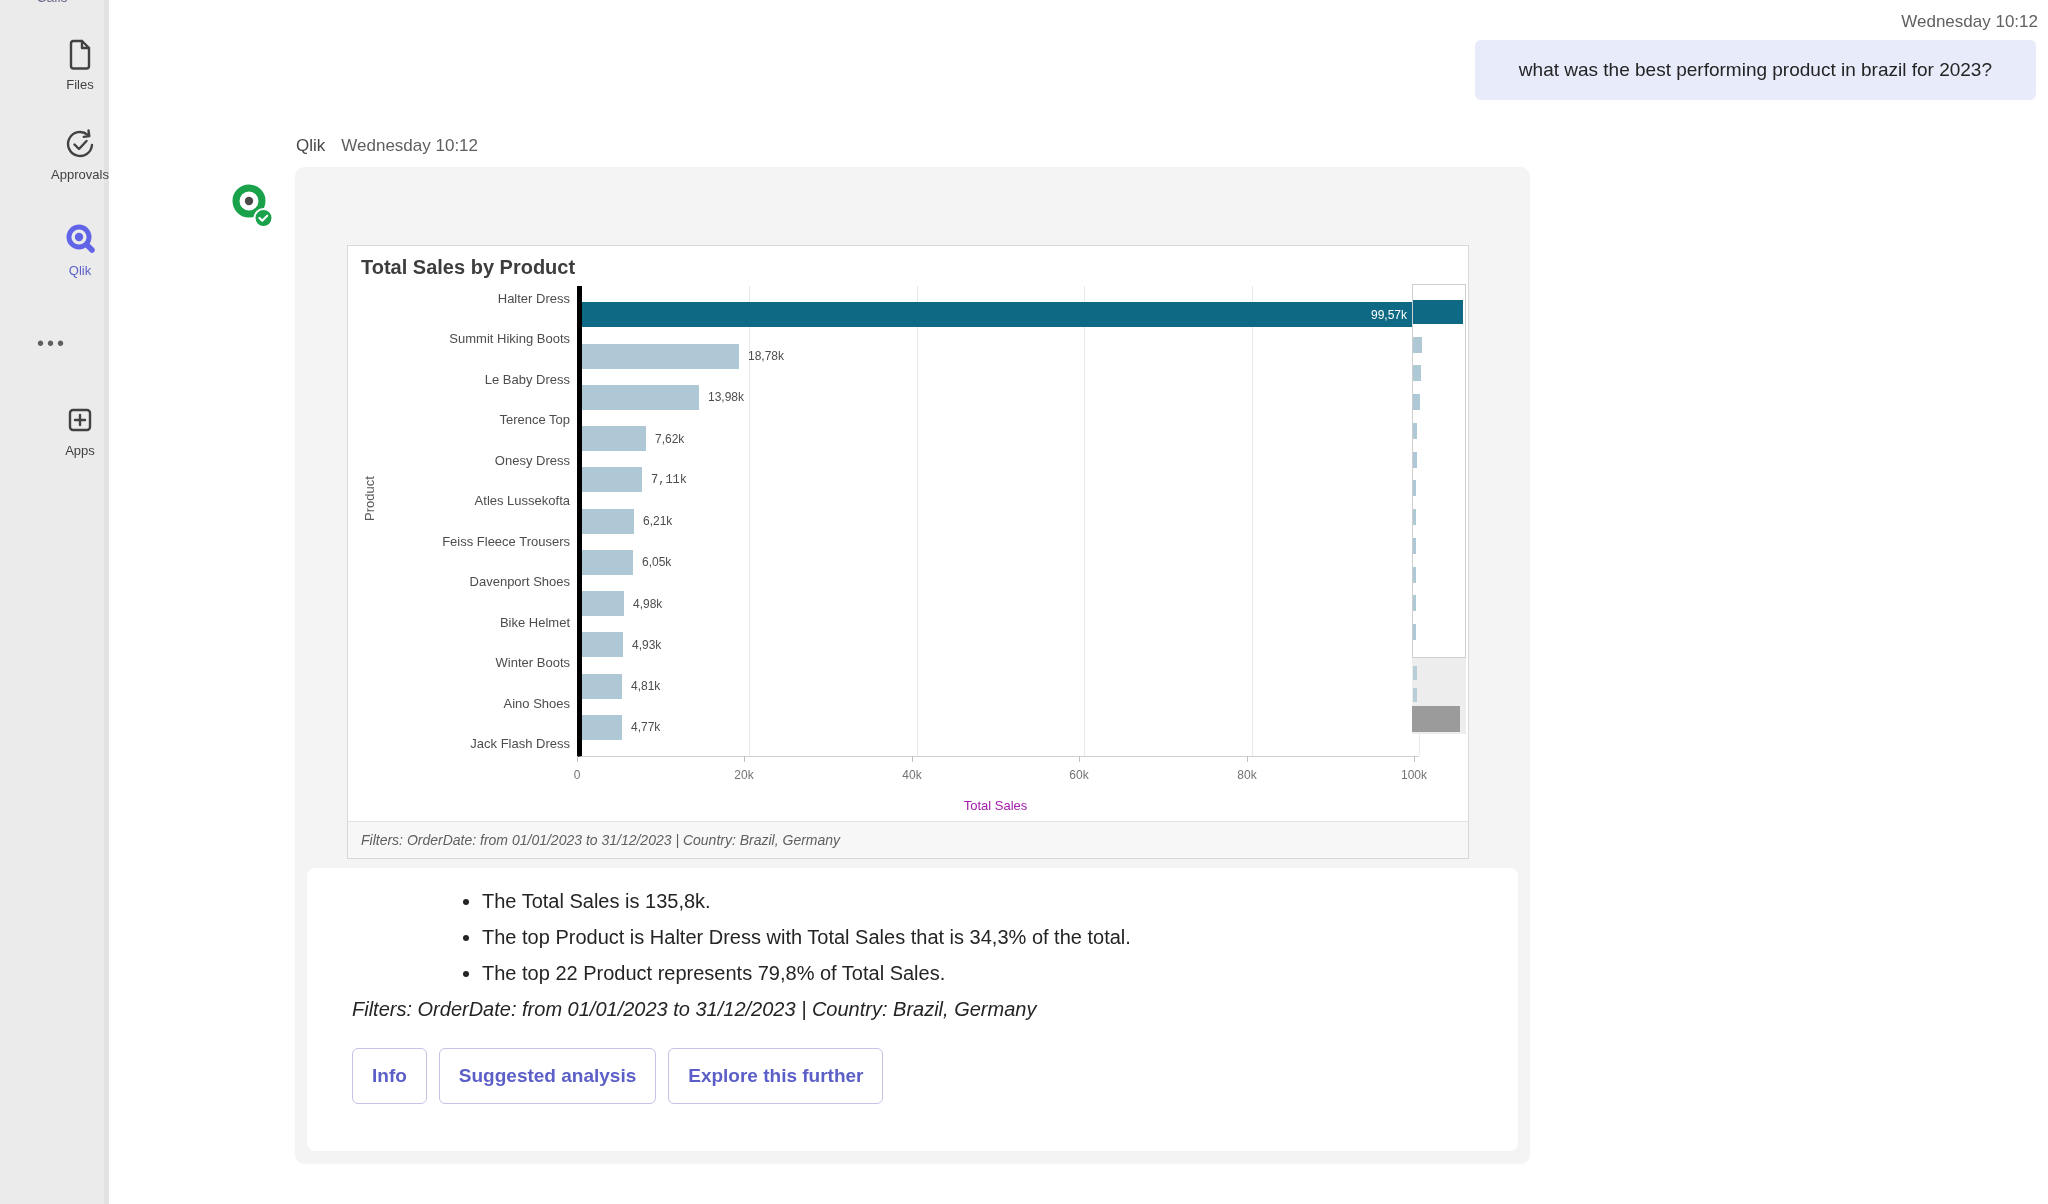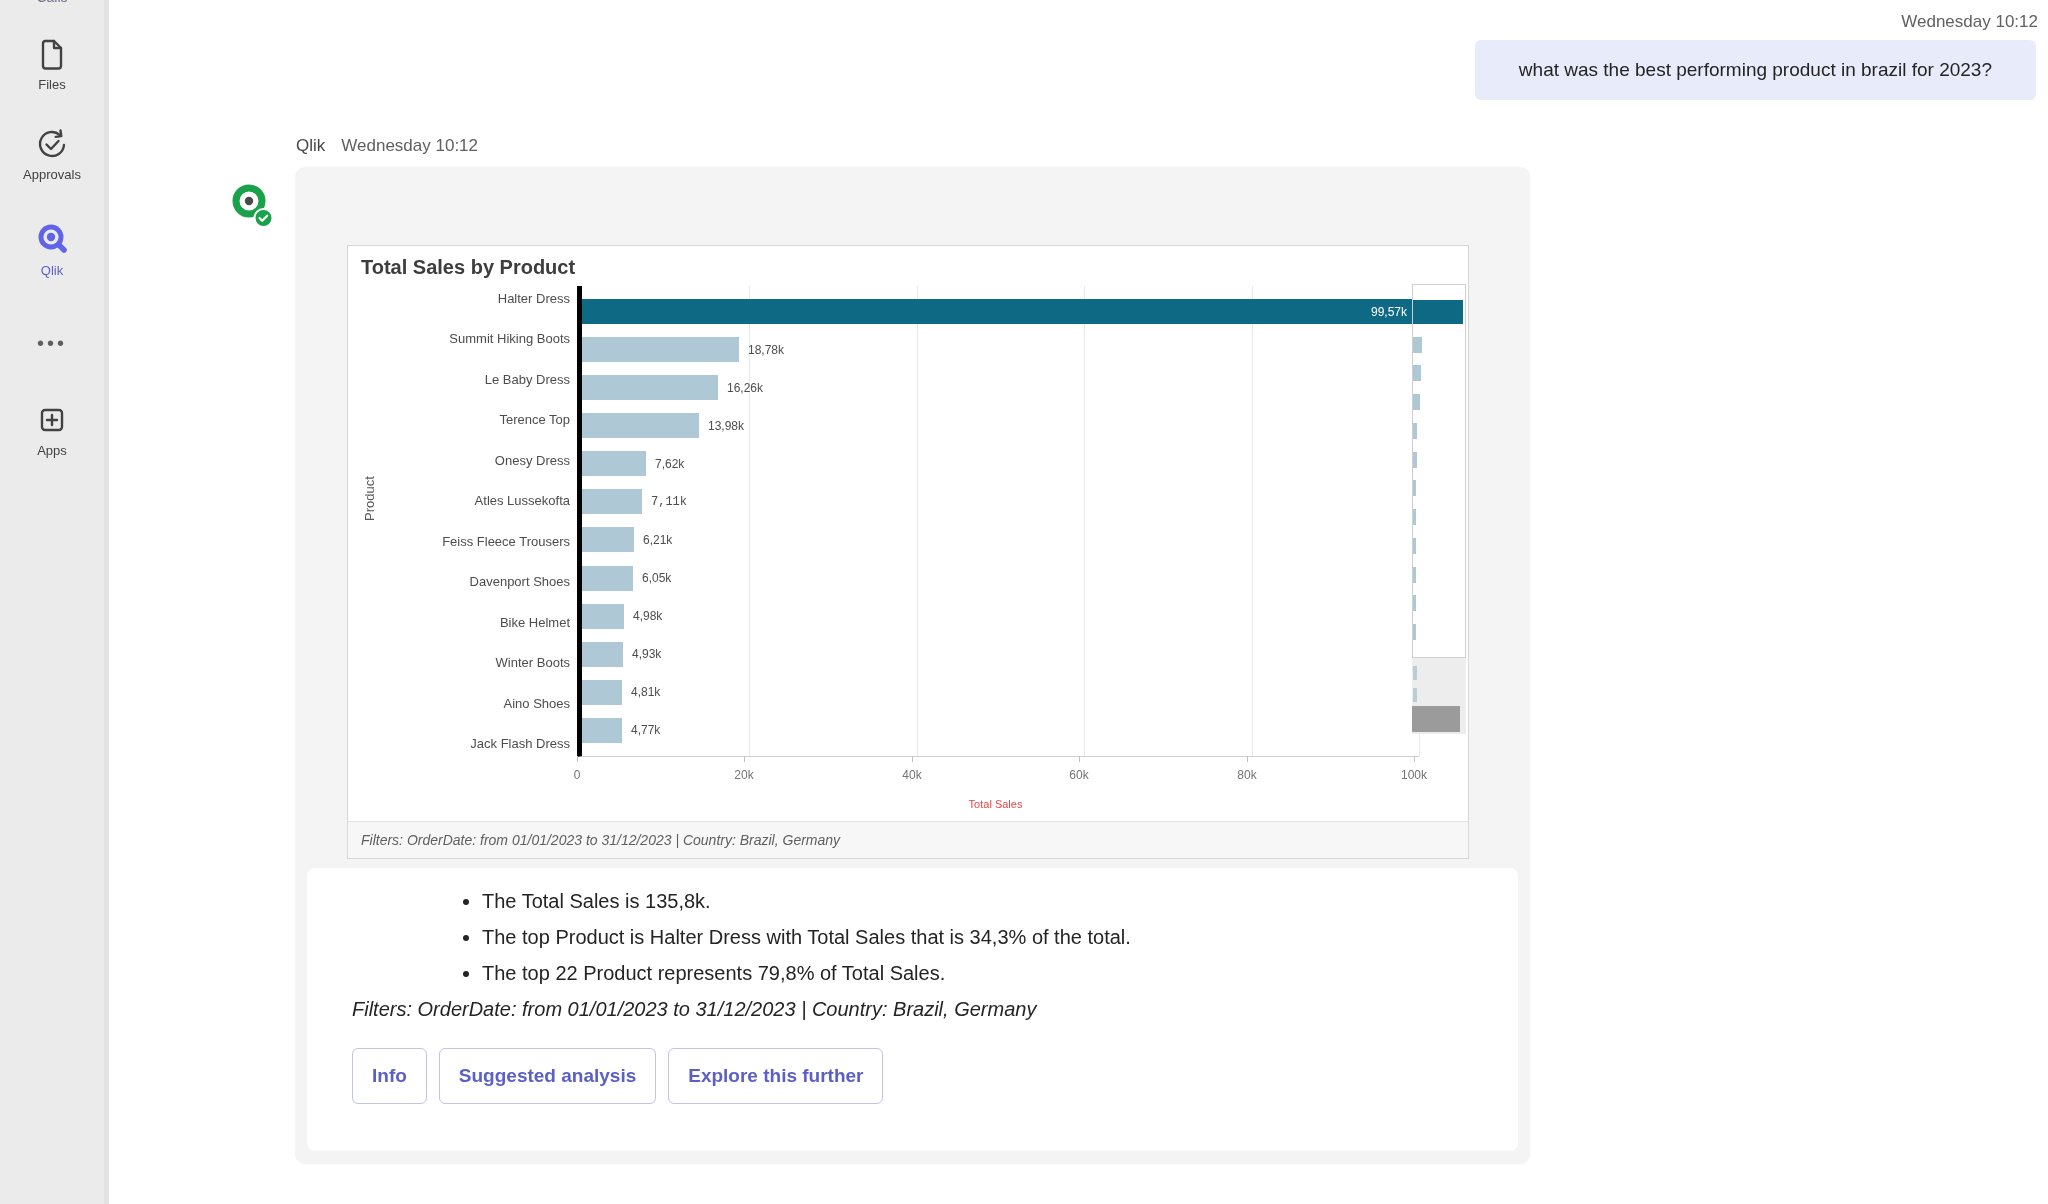--- a/index.html
+++ b/index.html
@@ -2,21 +2,21 @@
 <html><head>
 <meta charset="utf-8">
 <style>
   html,body{margin:0;padding:0;background:#fff;}
   #page{position:relative;width:2048px;height:1204px;background:#ffffff;
         font-family:"Liberation Sans",sans-serif;overflow:hidden;}
 
   
   .sidebar{position:absolute;left:0;top:0;width:104px;height:1204px;
            background:#ebebeb;border-right:5px solid #e3e3e3;}
-  .side-item{position:absolute;left:0;width:104px;text-align:center;cursor:pointer;}
+  .side-item{position:absolute;left:0;width:104px;text-align:center;cursor:pointer;padding-left:28px;}
   .side-item .icn{display:block;margin:0 auto;}
   .side-item .lbl{display:block;font-size:13px;color:#424242;margin-top:5px;}
   .side-item.active .lbl{color:#5b5fc7;}
   .partial-top{position:absolute;top:0;left:0;width:104px;height:10px;overflow:hidden;}
   .partial-top span{position:relative;top:-11px;display:block;text-align:center;
                     font-size:14px;color:#70708f;}
   .dots{position:absolute;left:0;top:332px;width:104px;text-align:center;
         font-size:20px;letter-spacing:3px;color:#5f5f5f;cursor:pointer;}
 
   
@@ -54,21 +54,21 @@
            flex-direction:column;justify-content:space-between;}
   .ylabels div{height:25px;line-height:25px;text-align:right;font-size:13px;
                color:#4d4d4d;white-space:nowrap;}
   .yaxis-title{position:absolute;left:14px;top:275px;transform:rotate(-90deg);
                transform-origin:left top;font-size:13px;color:#595959;}
   .xticks{position:absolute;left:229px;top:510px;width:837px;height:40px;}
   .xtick-mark{position:absolute;top:0;width:1px;height:6px;background:#bfbfbf;}
   .xtick-lbl{position:absolute;top:12px;transform:translateX(-50%);font-size:12px;
              color:#737373;}
   .xaxis-title{position:absolute;left:229px;top:552px;width:837px;text-align:center;
-               font-size:11px;color:#ef4444;}
+               font-size:13px;color:#a21caf;}
   
   .minimap{position:absolute;left:1064px;top:38px;width:54px;height:450px;
            background:#ededed;cursor:pointer;}
   .mini-viewport{position:absolute;left:0;top:0;width:52px;height:372px;
                  background:#ffffff;border:1px solid #cfcfcf;}
   .mini-bars{position:absolute;left:0;top:2px;width:100%;height:366px;display:flex;
              flex-direction:column;justify-content:space-evenly;}
   .mini-bar{background:#aec8d6;}
   .mini-dash{position:absolute;left:1px;width:4px;height:14px;background:#b9cdd9;}
   .mini-handle{position:absolute;left:0;bottom:2px;width:48px;height:26px;
@@ -184,24 +184,20 @@
             <div class="rows">
               <div class="row">
                 <div class="bar" style="width: 833px; background: rgb(13, 105, 132);"></div>
                 <span class="vlabel inside" style="right: 12px;">99,57k</span>
               </div>
               <div class="row">
                 <div class="bar" style="width: 157px; background: rgb(174, 200, 214);"></div>
                 <span class="vlabel" style="left: 166px;">18,78k</span>
               </div>
               <div class="row">
-                <div class="bar" style="width: 136px; background: rgb(174, 200, 214);"></div>
-                <span class="vlabel" style="left: 145px;">16,26k</span>
-              </div>
-              <div class="row">
                 <div class="bar" style="width: 117px; background: rgb(174, 200, 214);"></div>
                 <span class="vlabel" style="left: 126px;">13,98k</span>
               </div>
               <div class="row">
                 <div class="bar" style="width: 64px; background: rgb(174, 200, 214);"></div>
                 <span class="vlabel" style="left: 73px;">7,62k</span>
               </div>
               <div class="row">
                 <div class="bar" style="width: 60px; background: rgb(174, 200, 214);"></div>
                 <span class="vlabel" style="left: 69px; font-family: Liberation Mono, monospace;">7,11k</span>

